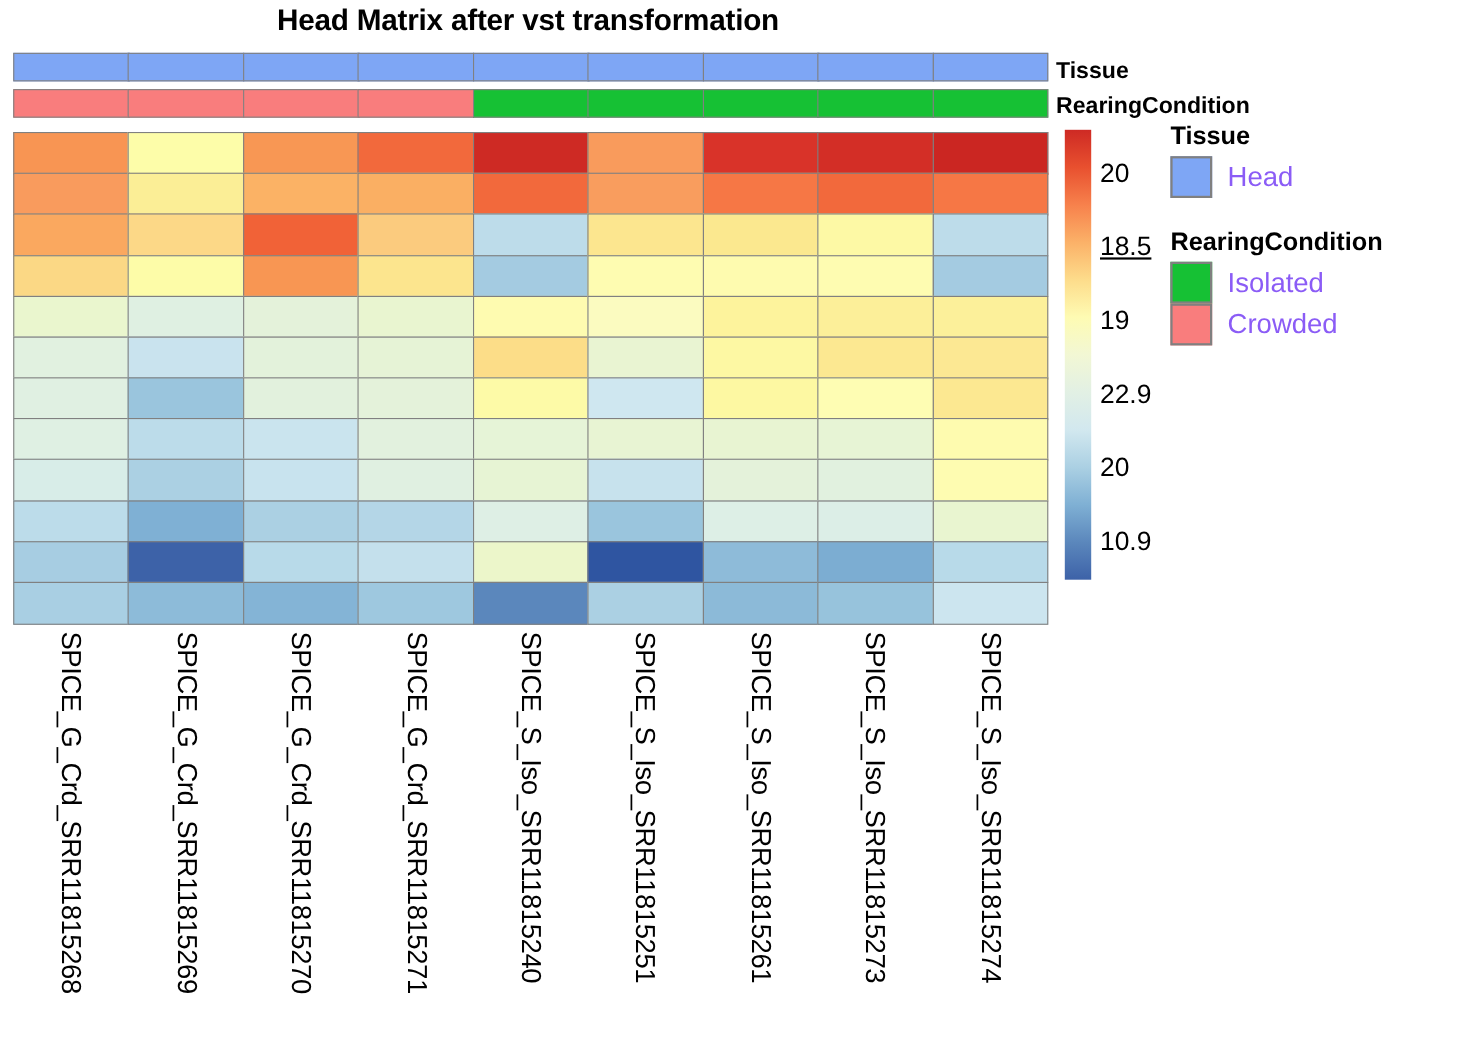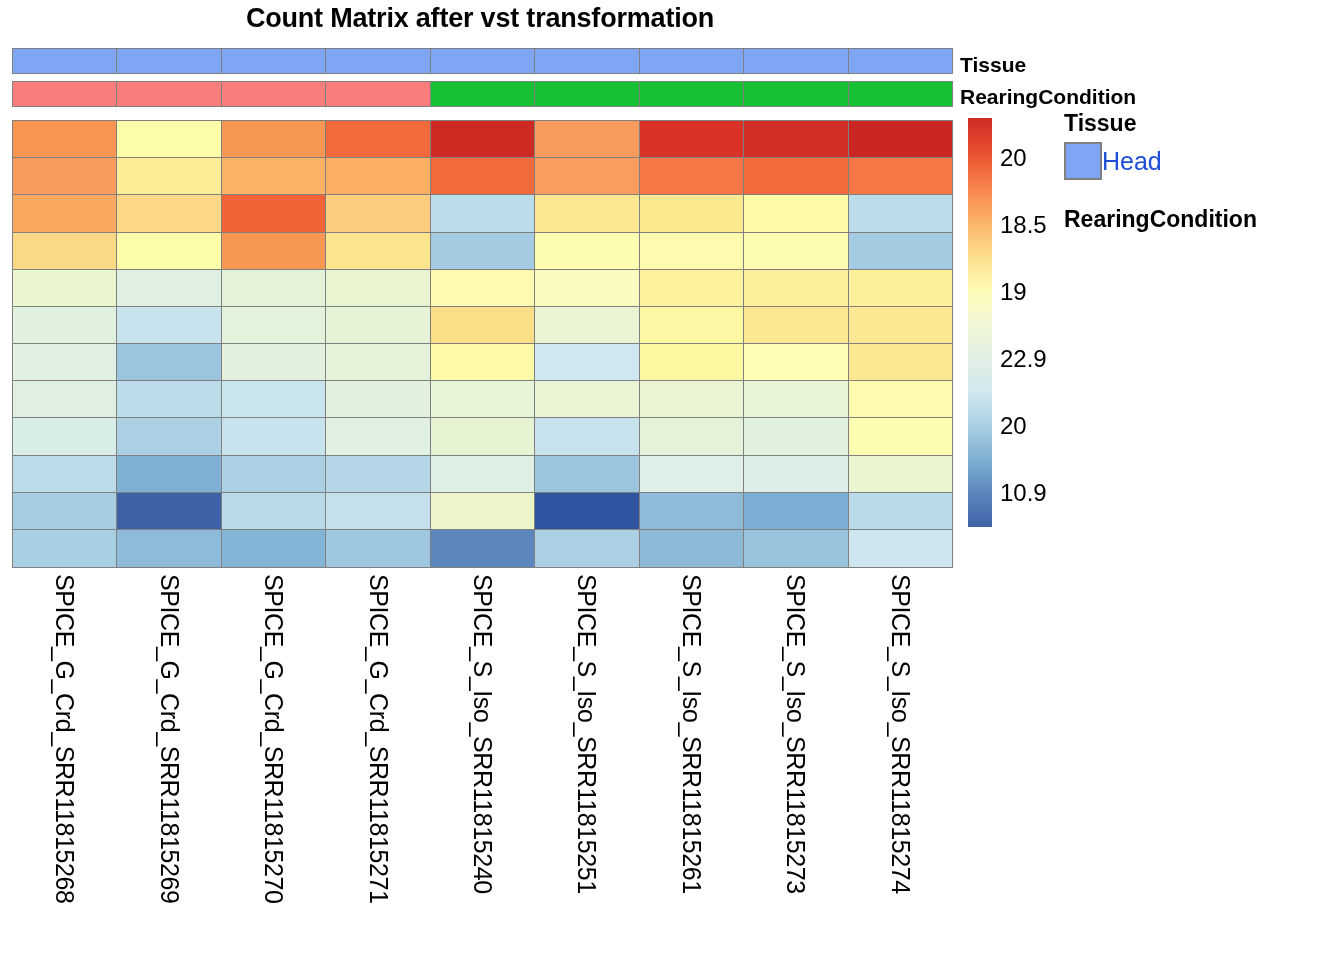--- a/index.html
+++ b/index.html
@@ -155,29 +155,30 @@
     height: 38px;
   }
   .legend-swatch {
     width: 38px;
     height: 38px;
     border: 2px solid #808080;
     box-sizing: border-box;
     flex: 0 0 auto;
   }
   .legend-label {
+    margin-left: 14px;
     font-size: 25px;
-    color: #1d4ed8;
+    color: #8b5cf6;
     white-space: nowrap;
   }
 </style>
 </head>
 <body>
 
-<div id="plot-title">Count Matrix after vst transformation</div>
+<div id="plot-title">Head Matrix after vst transformation</div>
 
 <div id="panel">
 
   <div class="anno-row" id="anno-tissue">
       <div class="anno-cell" style="background: rgb(126, 166, 245);"></div>
       <div class="anno-cell" style="background: rgb(126, 166, 245);"></div>
       <div class="anno-cell" style="background: rgb(126, 166, 245);"></div>
       <div class="anno-cell" style="background: rgb(126, 166, 245);"></div>
       <div class="anno-cell" style="background: rgb(126, 166, 245);"></div>
       <div class="anno-cell" style="background: rgb(126, 166, 245);"></div>
@@ -362,32 +363,42 @@
       <span class="xtick-label">SPICE_S_Iso_SRR11815273</span>
     </div>
     <div class="xtick">
       <span class="xtick-label">SPICE_S_Iso_SRR11815274</span>
     </div>
   </div>
 
 <div id="colorbar-wrap">
   <div id="colorbar" style="background: linear-gradient(rgb(206, 42, 36), rgb(232, 80, 47), rgb(247, 129, 76), rgb(251, 177, 104), rgb(253, 220, 139), rgb(254, 251, 179), rgb(242, 247, 212), rgb(226, 240, 228), rgb(210, 232, 239), rgb(171, 208, 227), rgb(127, 176, 212), rgb(91, 135, 188), rgb(61, 98, 168));"></div>
 <div class="cb-tick" style="top: 40.2295px;">20</div>
-    <div class="cb-tick" style="top: 107.279px;">18.5</div>
+    <div class="cb-tick" style="top: 107.279px; text-decoration: underline;">18.5</div>
     <div class="cb-tick" style="top: 174.328px;">19</div>
     <div class="cb-tick" style="top: 241.377px;">22.9</div>
     <div class="cb-tick" style="top: 308.426px;">20</div>
     <div class="cb-tick" style="top: 375.475px;">10.9</div>
   </div>
 
 <div class="legend-block" id="legend-tissue">
   <div class="legend-title">Tissue</div>
   <div id="legend-tissue-entries">
       <div class="legend-entry">
         <div class="legend-swatch" style="background: rgb(126, 166, 245);"></div>
         <div class="legend-label">Head</div>
       </div>
     </div>
 </div>
 
 <div class="legend-block" id="legend-rearing">
   <div class="legend-title">RearingCondition</div>
+  <div id="legend-rearing-entries">
+      <div class="legend-entry">
+        <div class="legend-swatch" style="background: rgb(22, 193, 52);"></div>
+        <div class="legend-label">Isolated</div>
+      </div>
+      <div class="legend-entry">
+        <div class="legend-swatch" style="background: rgb(249, 125, 125);"></div>
+        <div class="legend-label">Crowded</div>
+      </div>
+    </div>
 </div>
 
 </body></html>

